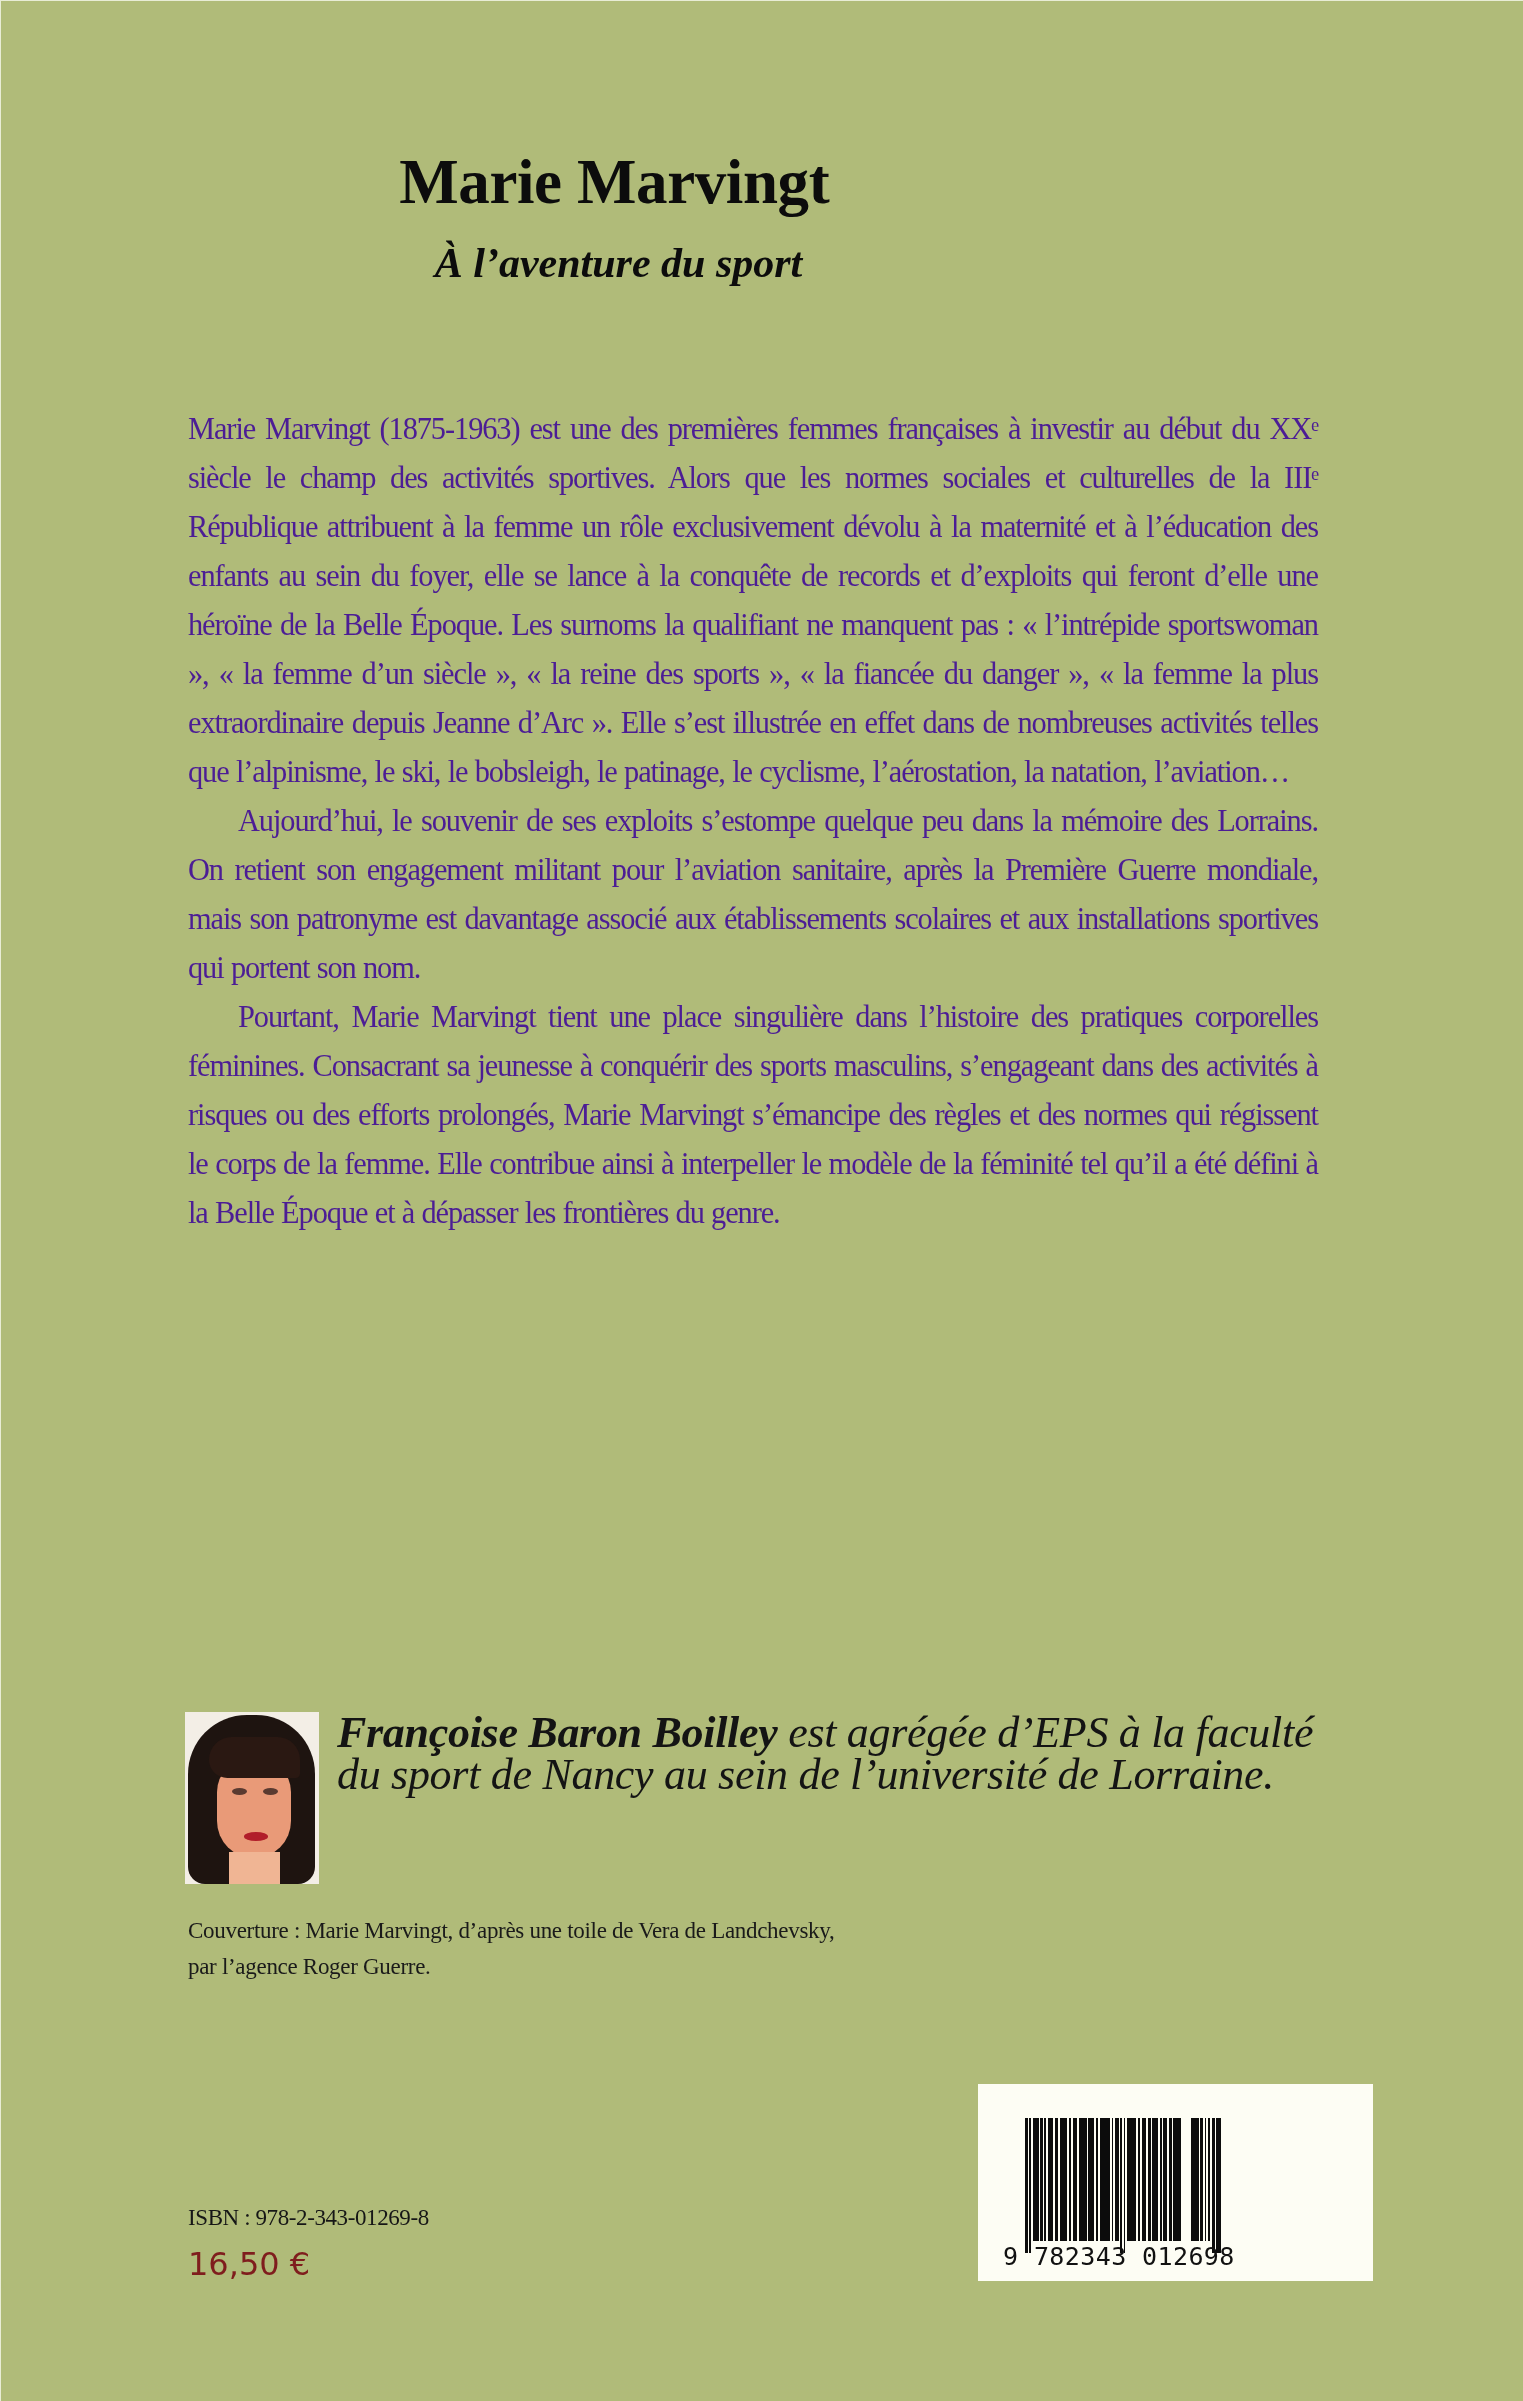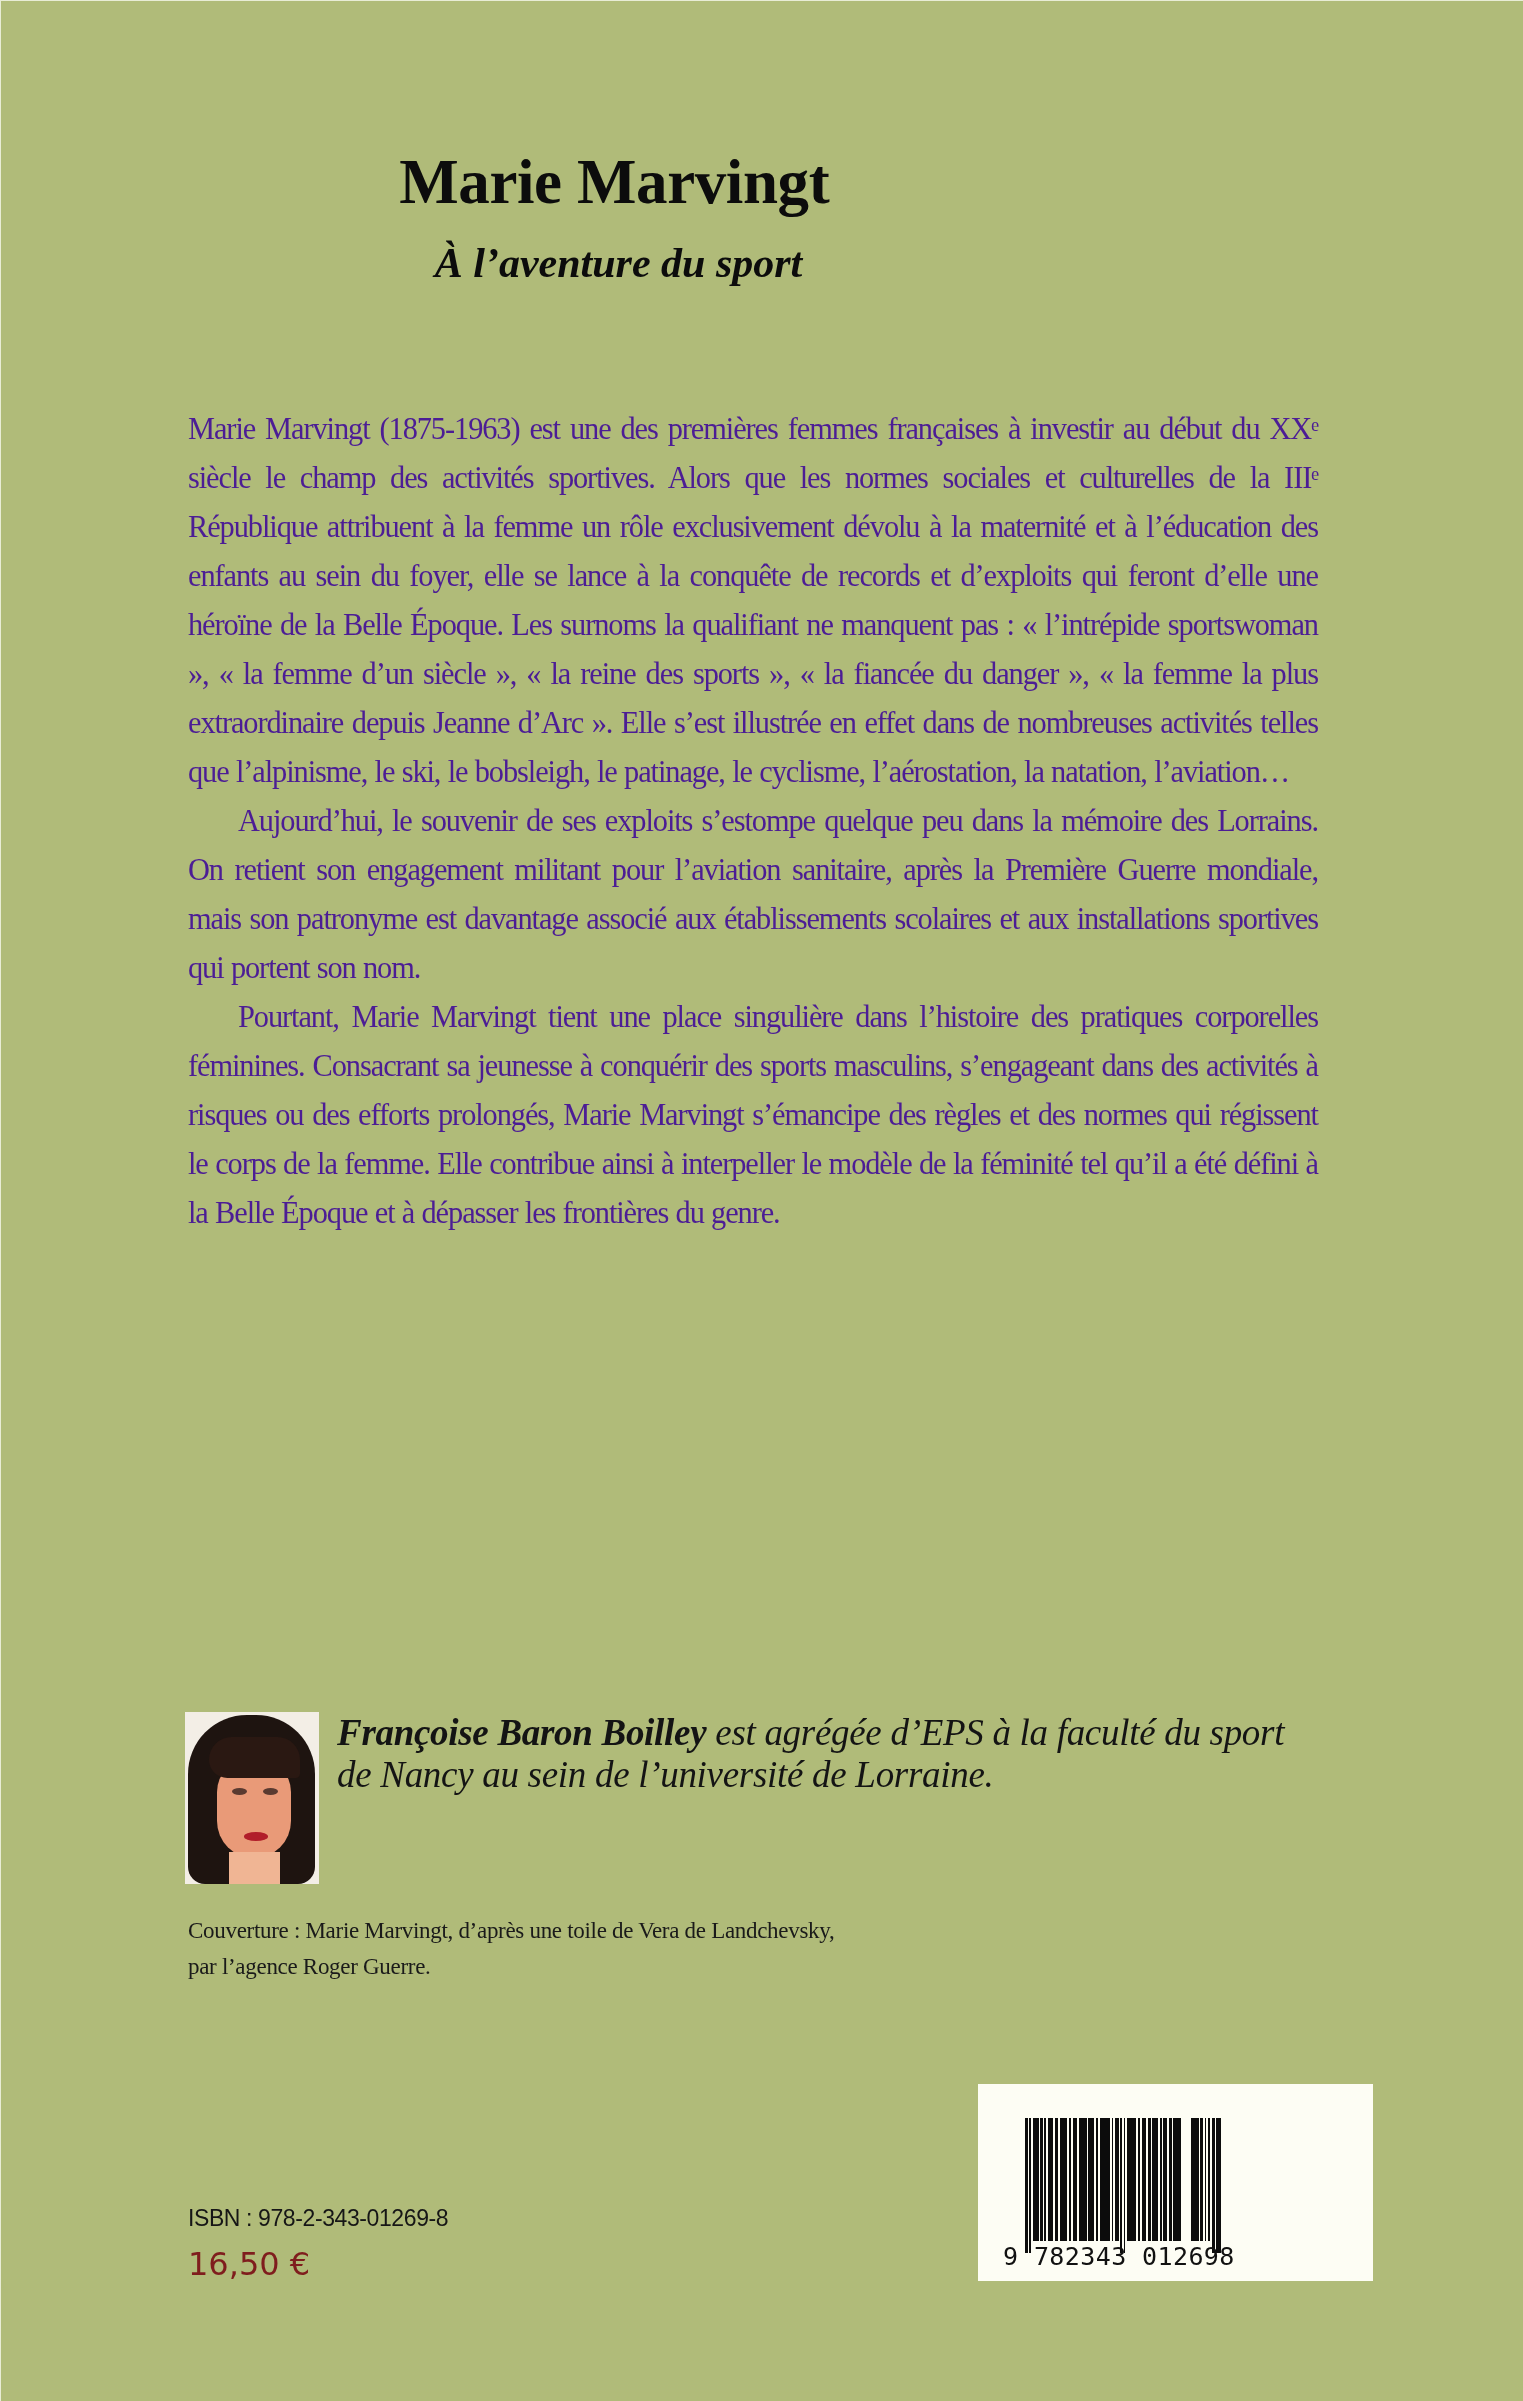--- a/index.html
+++ b/index.html
@@ -129,21 +129,21 @@
       width: 51px; height: 34px;
       background: #f0b594;
     }
     .author-bio {
       position: absolute;
       left: 152px;
       top: 0;
       width: 985px;
       font-family: "Liberation Serif", "DejaVu Serif", serif;
       font-style: italic;
-      font-size: 37px;
+      font-size: 44px;
       line-height: 42px;
       color: #141414;
       letter-spacing: -0.3px;
     }
     .author-name {
       font-weight: bold;
     }
     .cover-credit {
       position: absolute;
       left: 188px;
@@ -153,21 +153,21 @@
       font-weight: normal;
       font-size: 23px;
       line-height: 36px;
       color: #1a1a1a;
       letter-spacing: -0.3px;
     }
     .isbn {
       position: absolute;
       left: 188px;
       top: 2203px;
-      font-family: Liberation Sans, sans-serif;
+      font-family: Liberation Serif, serif;
       font-size: 23px;
       line-height: 30px;
       color: #161616;
       letter-spacing: -0.4px;
     }
     .price {
       position: absolute;
       left: 188px;
       top: 2245px;
       font-family: "DejaVu Sans", "Liberation Sans", sans-serif;

